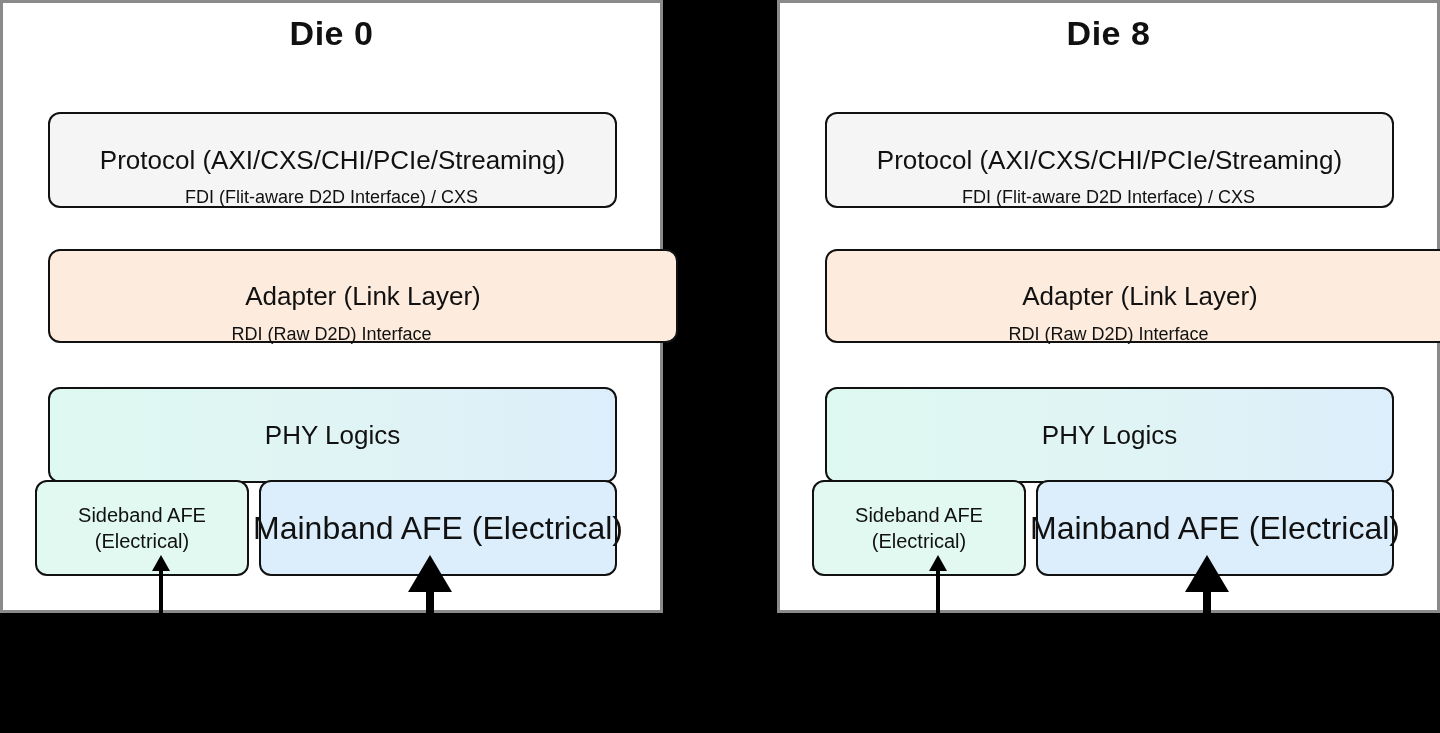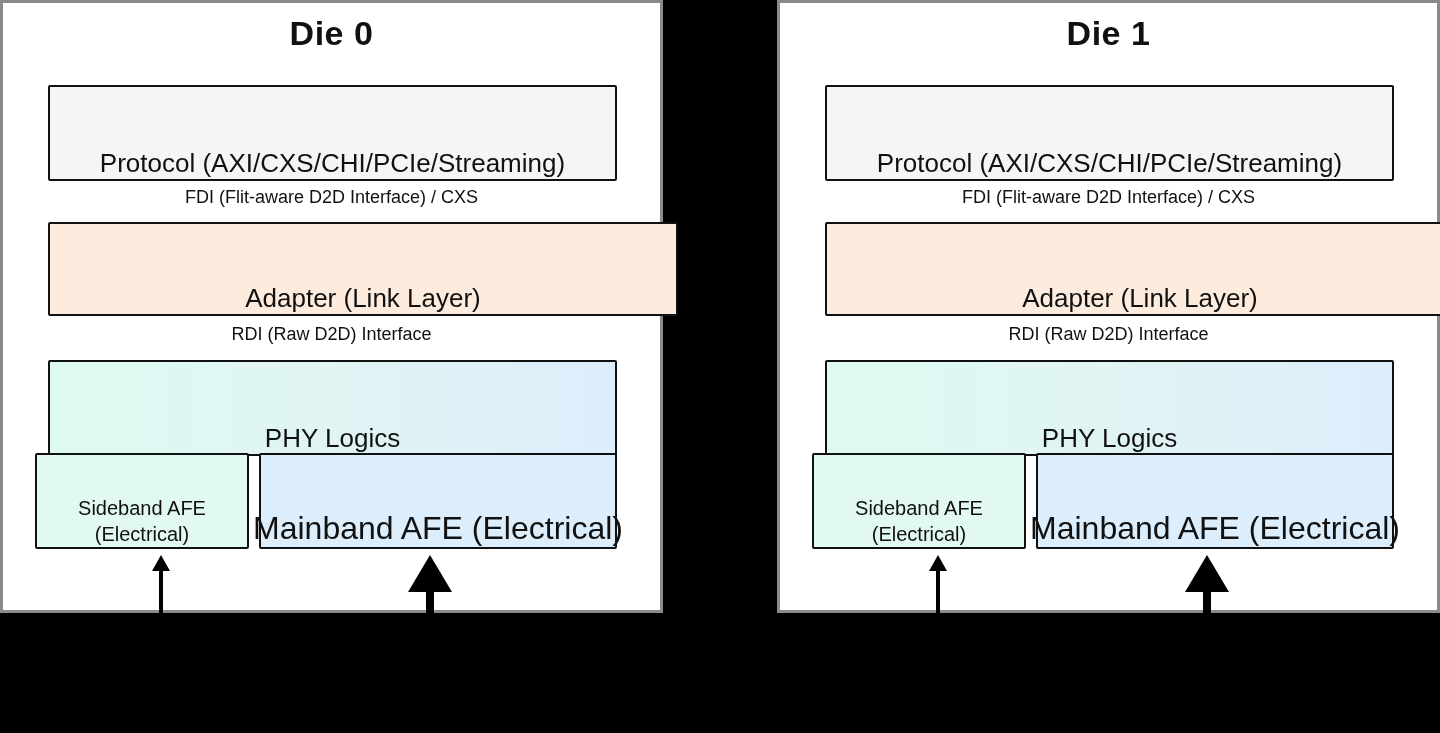--- a/index.html
+++ b/index.html
@@ -38,28 +38,29 @@
     font-weight: 700;
     letter-spacing: 0.5px;
     color: #111111;
     white-space: nowrap;
   }
 
   .layer-box {
     position: absolute;
     box-sizing: border-box;
     border: 2.5px solid #111111;
-    border-radius: 2px;
+    border-radius: 12px;
     display: flex;
-    align-items: flex-end;
+    align-items: center;
     justify-content: center;
     text-align: center;
     font-size: 26px;
     color: #111111;
     white-space: nowrap;
+    margin-top: 27px;
   }
   .protocol {
     left: 45px; top: 82px; width: 569px; height: 96px;
     background: #f5f5f6;
   }
   .adapter {
     left: 45px; top: 219px; width: 630px; height: 94px;
     background: #fdecdd;
   }
   .phy {
@@ -161,21 +162,21 @@
       <div class="arrow-head"></div>
       <div class="arrow-shaft"></div>
     </div>
     <div class="arrow thick">
       <div class="arrow-head"></div>
       <div class="arrow-shaft"></div>
     </div>
   </div>
 
   <div class="die-panel right">
-    <div class="die-title">Die 1</div>
+    <div class="die-title">Die 8</div>
 
     <div class="layer-box protocol">
       <span>Protocol (AXI/CXS/CHI/PCIe/Streaming)</span>
     </div>
 
     <div class="iface-label fdi">FDI (Flit-aware D2D Interface) / CXS</div>
 
     <div class="layer-box adapter">
       <span>Adapter (Link Layer)</span>
     </div>

